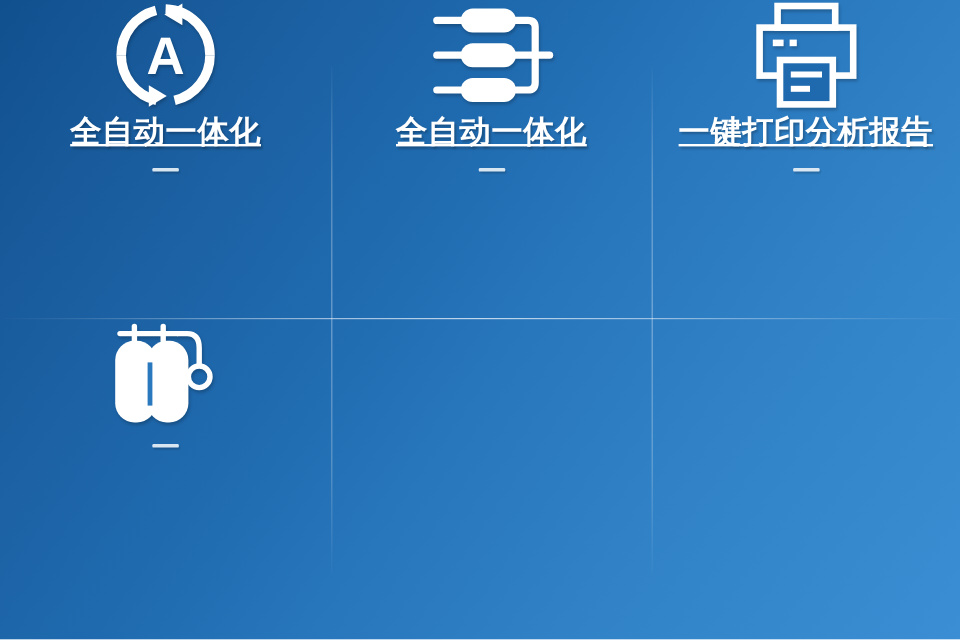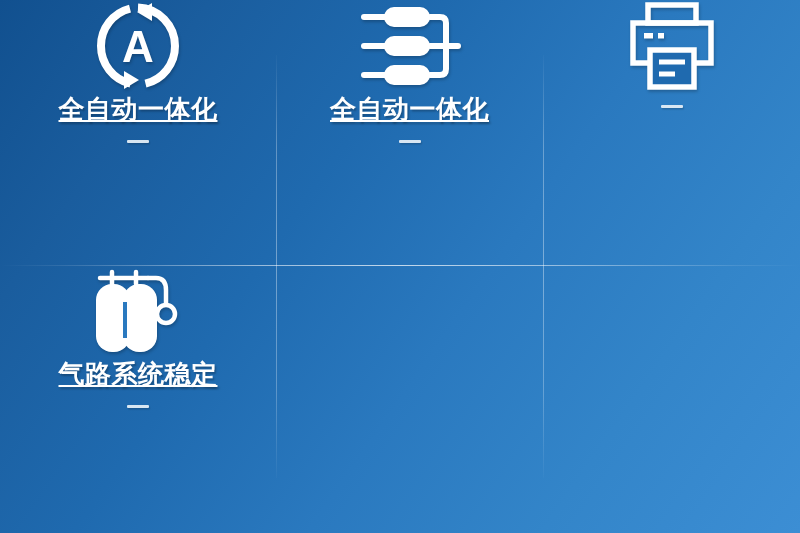--- a/index.html
+++ b/index.html
@@ -172,20 +172,21 @@
           <rect x="9" y="21" width="78" height="40" fill="none" stroke="#ffffff" stroke-width="5.5"></rect>
 
           <rect x="20" y="31" width="9" height="5.5" fill="#ffffff"></rect>
           <rect x="34" y="31" width="6" height="5.5" fill="#ffffff"></rect>
 
           <rect x="26" y="48" width="44" height="37" fill="#1f6aaf" stroke="#ffffff" stroke-width="5.5"></rect>
           <line x1="35" y1="60" x2="61" y2="60" stroke="#ffffff" stroke-width="5"></line>
           <line x1="35" y1="72" x2="51" y2="72" stroke="#ffffff" stroke-width="5"></line>
         </svg>
       </div>
+      <div class="feature-label">一键打印分析报告</div>
       <div class="feature-dash"></div>
     </div>
 
 
     <div class="feature-cell row2">
       <div class="feature-icon">
         <svg width="92" height="90" viewBox="0 0 92 90">
 
           <line x1="20" y1="6" x2="20" y2="18" stroke="#ffffff" stroke-width="4.5" stroke-linecap="round"></line>
           <line x1="44" y1="6" x2="44" y2="18" stroke="#ffffff" stroke-width="4.5" stroke-linecap="round"></line>
@@ -194,18 +195,17 @@
 
           <path d="M56 12 H64 Q74 12 74 24 V38" fill="none" stroke="#ffffff" stroke-width="4.5" stroke-linecap="round"></path>
           <circle cx="74" cy="48" r="9" fill="none" stroke="#ffffff" stroke-width="4.5"></circle>
 
           <rect x="4" y="18" width="34" height="68" rx="16" ry="16" fill="#ffffff"></rect>
           <rect x="31" y="18" width="34" height="68" rx="16" ry="16" fill="#ffffff"></rect>
 
           <rect x="31" y="36" width="4" height="36" fill="#2a79bf"></rect>
         </svg>
       </div>
-      <div class="feature-label">气路系统稳定</div>
       <div class="feature-dash"></div>
     </div>
 
   </div>
 </div>
 
 </body></html>

